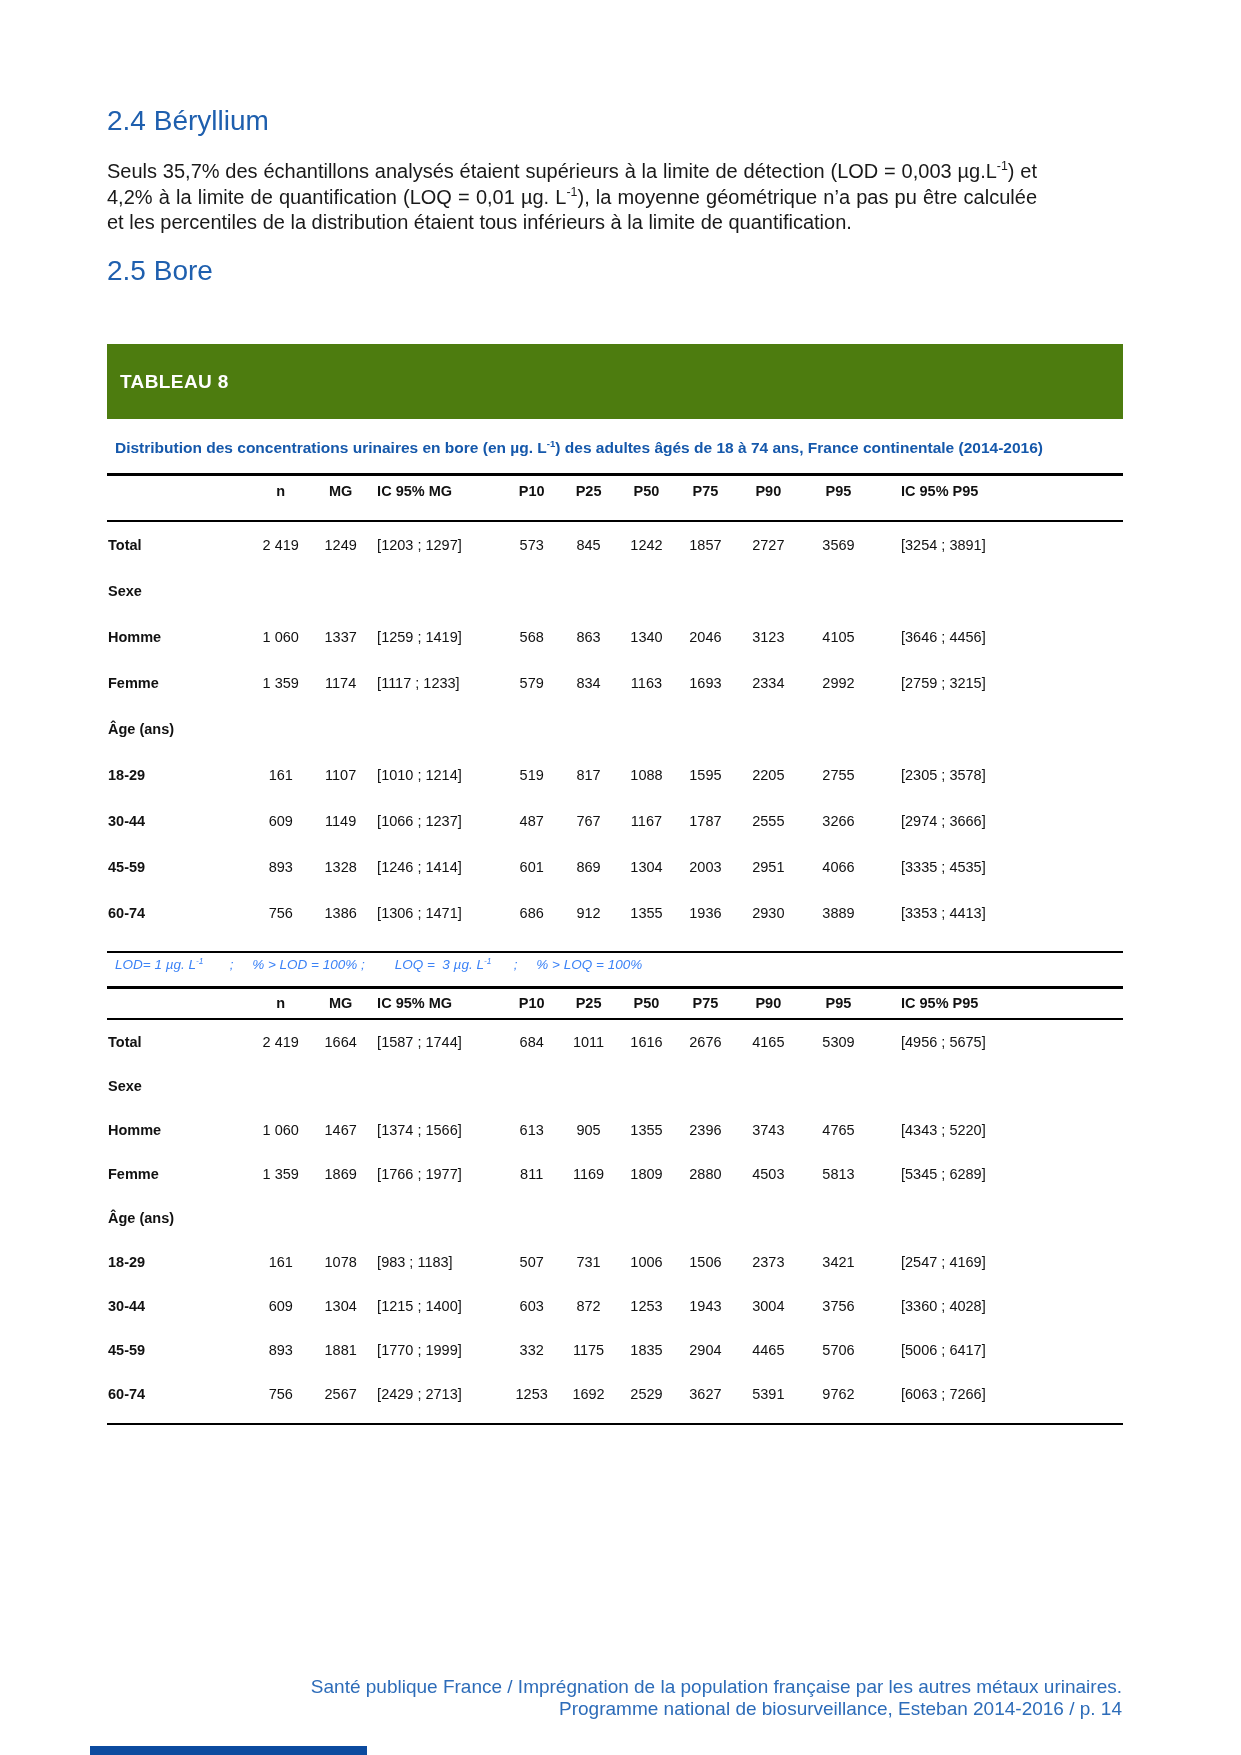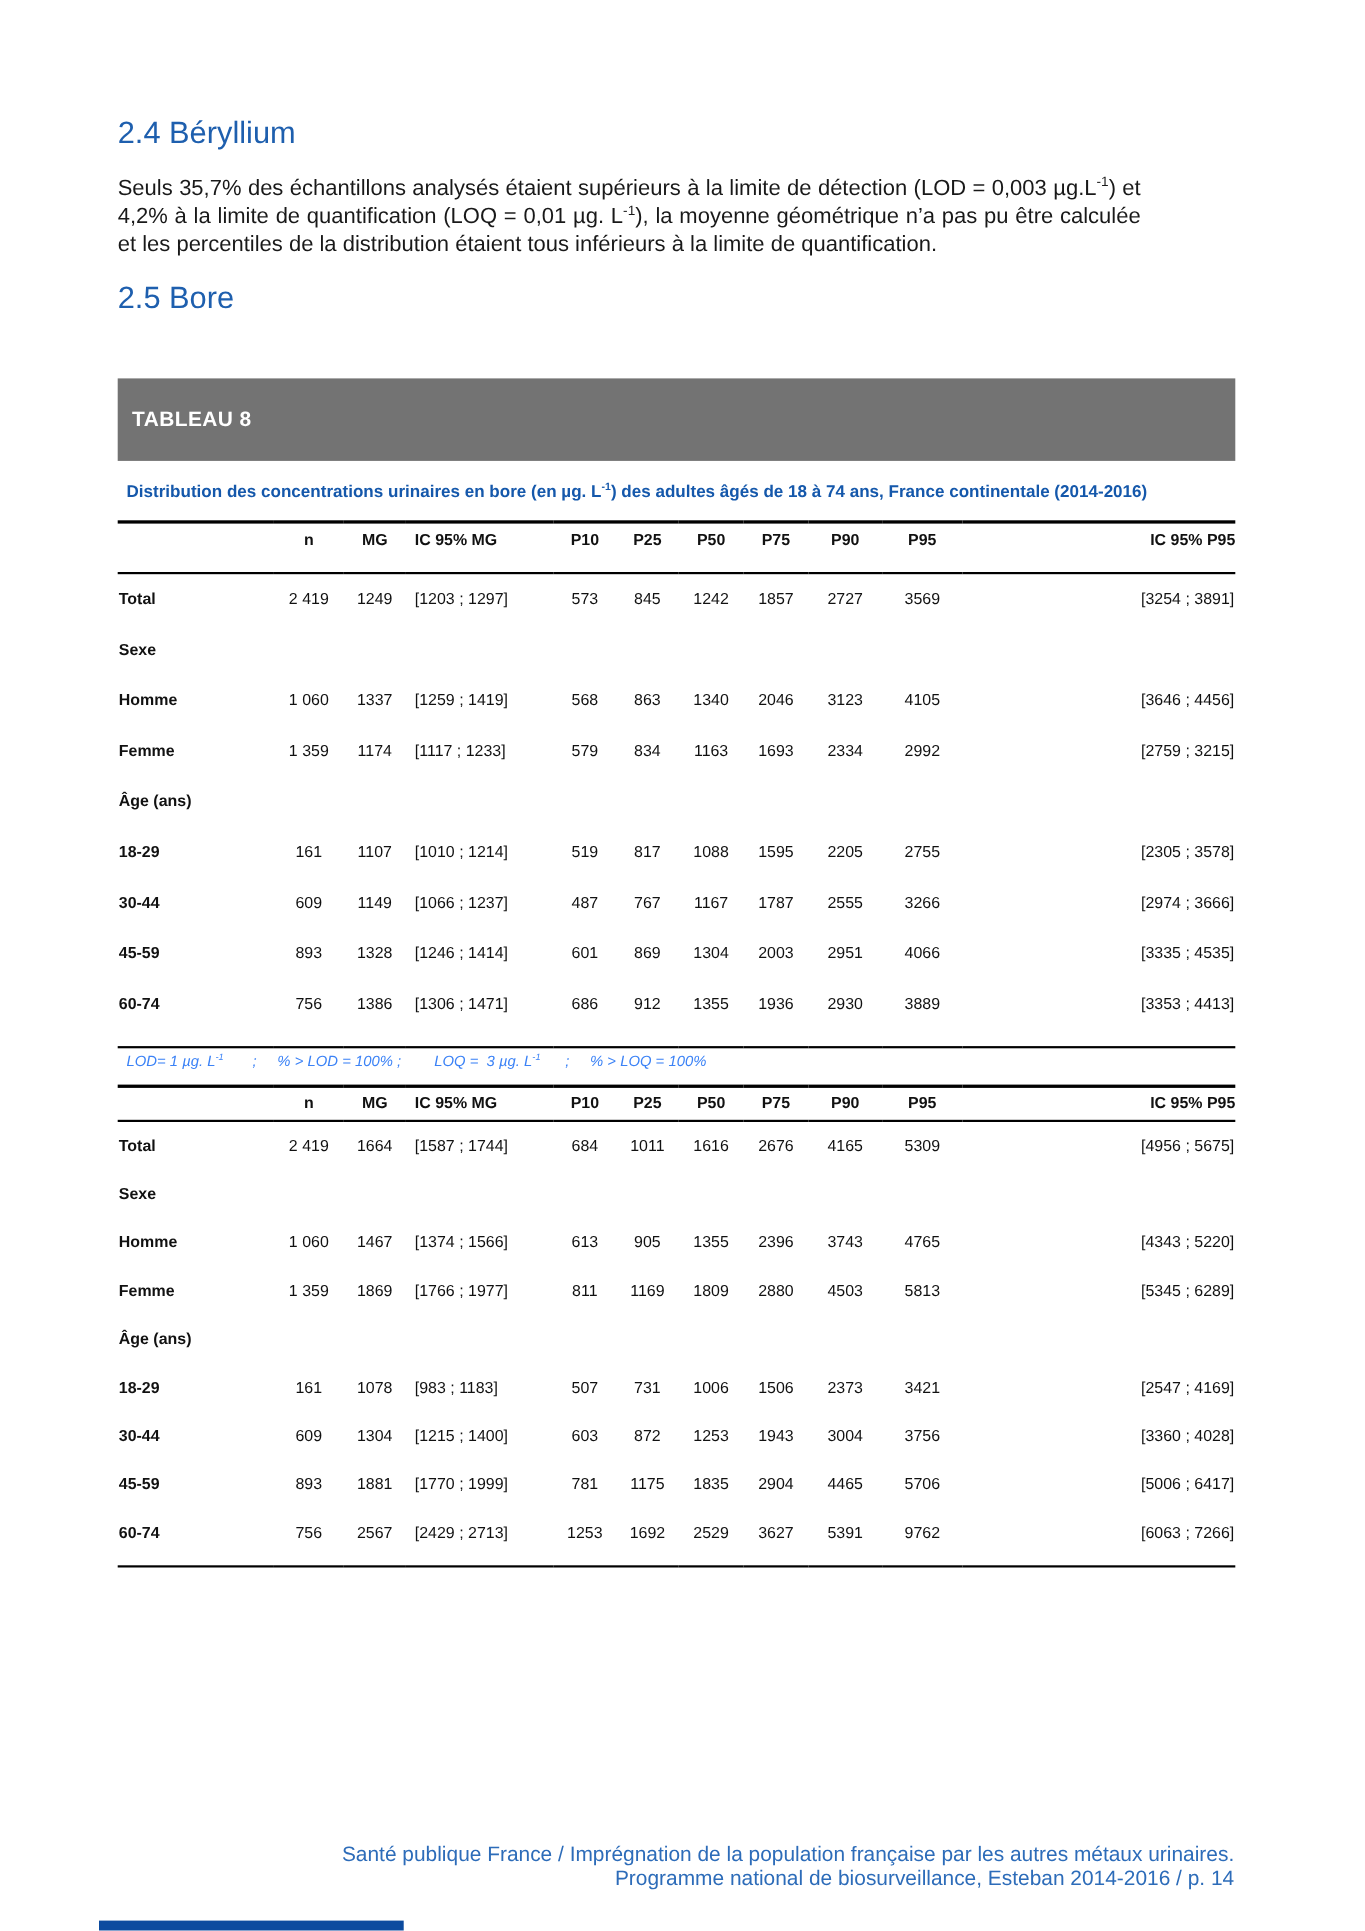--- a/index.html
+++ b/index.html
@@ -21,21 +21,21 @@
     margin:21px 0 0 0; width:930px;
     font-size:20px; line-height:25.7px; text-align:justify; color:#191919;
   }
   sup { font-size:0.62em; line-height:0; vertical-align:super; }
 
   .table-block { margin:0; }
   .block-8 { margin-top:56px; }
   .block-9 { margin-top:14px; }
 
   .banner {
-    height:75px; background:#737373; color:#ffffff;
+    height:75px; background:#4d7c0f; color:#ffffff;
     display:flex; align-items:center; padding-left:13px;
     font-size:19px; font-weight:700; letter-spacing:0.4px;
   }
   .table-title {
     margin:18px 0 0 0; padding:0 8px;
     font-size:15.5px; line-height:22px; font-weight:700;
     color:#1558ab; text-align:justify;
   }
 
   table.data-table {
@@ -43,21 +43,21 @@
     border-collapse:collapse; table-layout:fixed;
     font-size:14.5px; color:#111;
     border-top:3px solid #000; border-bottom:2px solid #000;
   }
   .data-table thead th { font-weight:700; border-bottom:2px solid #000; }
   .t8 thead th { padding:7px 0 21px; }
   .t9 thead th { padding:6px 0 7px; }
   .data-table th, .data-table td { text-align:center; overflow:visible; white-space:nowrap; }
   .data-table .c0 { text-align:left; }
   .data-table .c3 { text-align:left; padding-left:8px; }
-  .data-table .c10 { text-align:right; padding-left:26px; }
+  .data-table .c10 { text-align:left; padding-left:26px; }
   .t8 tbody td { padding-top:15px; padding-bottom:15px; }
   .t9 tbody td { padding-top:14px; padding-bottom:14px; }
   .t8 tbody tr:last-child td { padding-bottom:30px; }
   .t9 tbody tr:last-child td { padding-bottom:21px; }
   td.row-label { font-weight:700; }
 
   .footnote {
     margin-top:4px; padding-left:8px;
     font-size:13.5px; font-style:italic; color:#3b82f6;
     white-space:pre-wrap;
@@ -361,21 +361,21 @@
               <td class="c7">1943</td>
               <td class="c8">3004</td>
               <td class="c9">3756</td>
               <td class="c10">[3360 ; 4028]</td>
             </tr>
             <tr>
               <td class="c0 row-label">45-59</td>
               <td class="c1">893</td>
               <td class="c2">1881</td>
               <td class="c3">[1770 ; 1999]</td>
-              <td class="c4">781</td>
+              <td class="c4">332</td>
               <td class="c5">1175</td>
               <td class="c6">1835</td>
               <td class="c7">2904</td>
               <td class="c8">4465</td>
               <td class="c9">5706</td>
               <td class="c10">[5006 ; 6417]</td>
             </tr>
             <tr>
               <td class="c0 row-label">60-74</td>
               <td class="c1">756</td>

